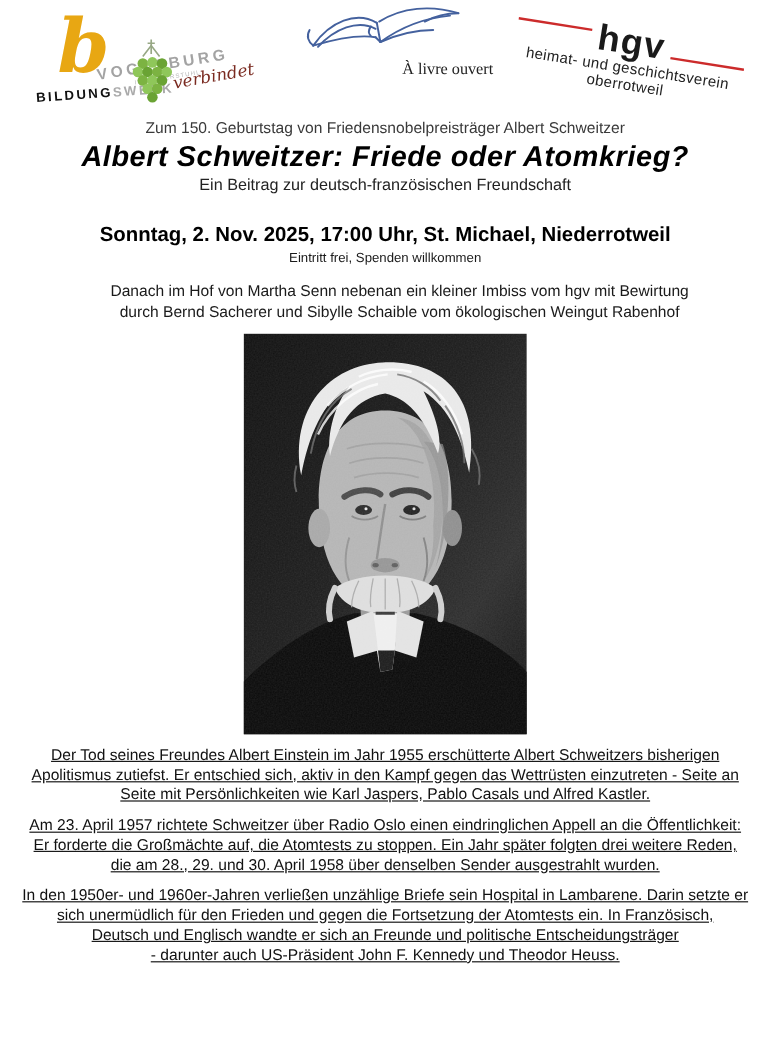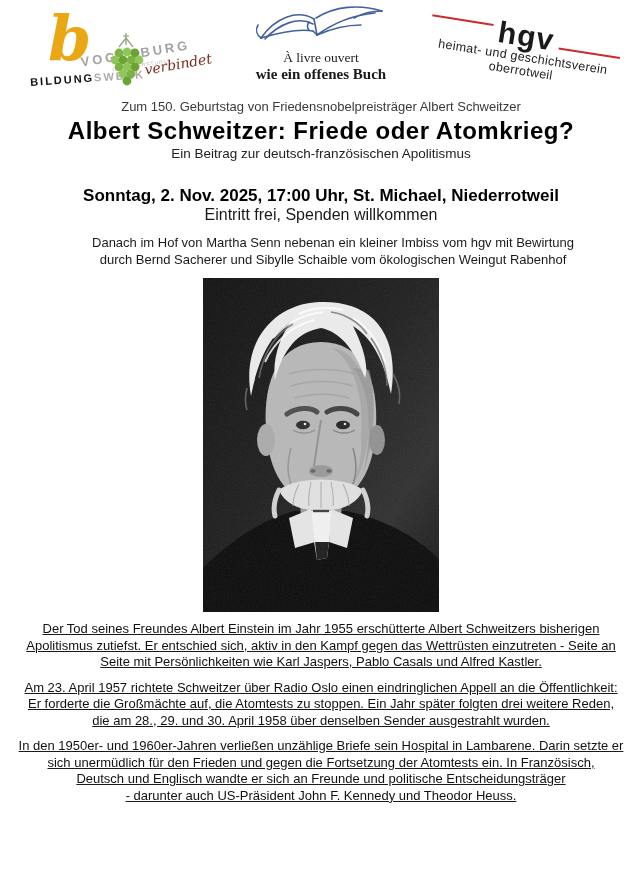--- a/index.html
+++ b/index.html
@@ -18,36 +18,36 @@
         font-size:5px;letter-spacing:1px;color:#b5b5b5;white-space:nowrap;}
   .bw-bildung{position:absolute;left:2px;top:60px;transform:rotate(-4deg);
         font-size:11px;letter-spacing:2px;white-space:nowrap;}
   .bw-bildung .b1{font-weight:bold;color:#111;}
   .bw-bildung .b2{color:#aaaaaa;font-weight:bold;}
   .bw-grape{position:absolute;left:76px;top:18px;}
   .bw-script{position:absolute;left:116px;top:44px;transform:rotate(-10deg);
         font-family:"DejaVu Serif",serif;font-style:italic;font-size:14px;color:#7a2a20;}
   .logo-book{position:absolute;left:231px;top:4px;width:180px;height:88px;text-align:center;}
   .book-svg{display:block;margin:0 auto;}
-  .book-l1{font-family:"Liberation Serif",serif;font-size:13.5px;color:#222;margin-top:2px;}
+  .book-l1{font-family:"Liberation Serif",serif;font-size:13.5px;color:#222;margin-top:2px;text-align:right;}
   .book-l2{font-family:"Liberation Serif",serif;font-size:15px;font-weight:bold;color:#1a1a1a;}
   .logo-hgv{position:absolute;right:18px;top:22px;width:200px;transform:rotate(9deg);text-align:center;}
   .hgv-row{display:flex;align-items:center;justify-content:center;}
   .hgv-line{width:62px;height:2.5px;background:#cc2b2b;}
   .hgv-line.l{transform:translateY(-6px);}
   .hgv-line.r{transform:translateY(7px);}
   .hgv-abbr{font-size:30px;line-height:28px;font-weight:600;color:#1a1a1a;margin:0 6px;letter-spacing:1px;}
   .hgv-sub{font-size:12.5px;color:#222;letter-spacing:.3px;line-height:14px;}
   
   .center{text-align:center;}
   .kicker{padding-top:99px;font-size:13px;line-height:15px;color:#3a3a3a;}
-  .title{font-size:24px;line-height:29px;font-weight:bold;letter-spacing:.5px;margin-top:2px;color:#000;}
+  .title{font-size:24px;line-height:29px;font-weight:bold;letter-spacing:.5px;margin-top:2px;color:#000;font-style:italic;}
   .subtitle{font-size:13.5px;line-height:16px;color:#222;margin-top:1px;}
   .datetime{font-size:17px;line-height:20px;font-weight:bold;color:#000;margin-top:24px;}
-  .admission{font-size:16px;line-height:16px;margin-top:1px;}
+  .admission{font-size:11px;line-height:16px;margin-top:1px;}
   .notice{font-size:13px;line-height:17px;margin-top:11px;white-space:pre-line;padding-left:24px;}
   
   .photo{width:236px;height:334px;margin:10px auto 0 auto;display:block;}
   
   .body-text{margin-top:9px;text-decoration:underline;}
   .para{font-size:13px;line-height:16.5px;margin:0 6px 9px 6px;white-space:pre-line;text-align:center;color:#111;}
   .credits{margin-top:4px;font-size:13.5px;line-height:16.5px;text-align:center;white-space:pre-wrap;}
 </style>
 </head>
 <body>
@@ -94,37 +94,36 @@
           <path d="M63,15 L66,31"></path>
           <path d="M62,27 L66,31"></path>
           <path d="M65,14 C84,2 108,0 131,7"></path>
           <path d="M131,7 C122,7 112,9 103,14"></path>
           <path d="M66,31 C84,18 102,11 124,9"></path>
           <path d="M66,31 C82,24 96,21 110,21"></path>
           <path d="M58,18 C56,21 56,24 58,26"></path>
         </g>
       </svg>
       <div class="book-l1">À livre ouvert</div>
-      <div class="book-l2">wie ein offenes Buch</div>
     </div>
 
     <div class="logo-hgv">
       <div class="hgv-row">
         <span class="hgv-line l"></span>
         <span class="hgv-abbr">hgv</span>
         <span class="hgv-line r"></span>
       </div>
       <div class="hgv-sub">heimat- und geschichtsverein</div>
       <div class="hgv-sub">oberrotweil</div>
     </div>
   </div>
 
   <div class="center kicker">Zum 150. Geburtstag von Friedensnobelpreisträger Albert Schweitzer</div>
   <div class="center title">Albert Schweitzer: Friede oder Atomkrieg?</div>
-  <div class="center subtitle">Ein Beitrag zur deutsch-französischen Apolitismus</div>
+  <div class="center subtitle">Ein Beitrag zur deutsch-französischen Freundschaft</div>
   <div class="center datetime">Sonntag, 2. Nov. 2025, 17:00 Uhr, St. Michael, Niederrotweil</div>
   <div class="center admission">Eintritt frei, Spenden willkommen</div>
   <div class="center notice">Danach im Hof von Martha Senn nebenan ein kleiner Imbiss vom hgv mit Bewirtung
 durch Bernd Sacherer und Sibylle Schaible vom ökologischen Weingut Rabenhof</div>
 
   <svg class="photo" viewBox="0 0 236 334" role="img">
     <defs>
       <linearGradient id="bgGrad" x1="0" y1="0" x2="1" y2="1">
         <stop offset="0" stop-color="#101010"></stop>
         <stop offset="0.45" stop-color="#1d1d1d"></stop>

